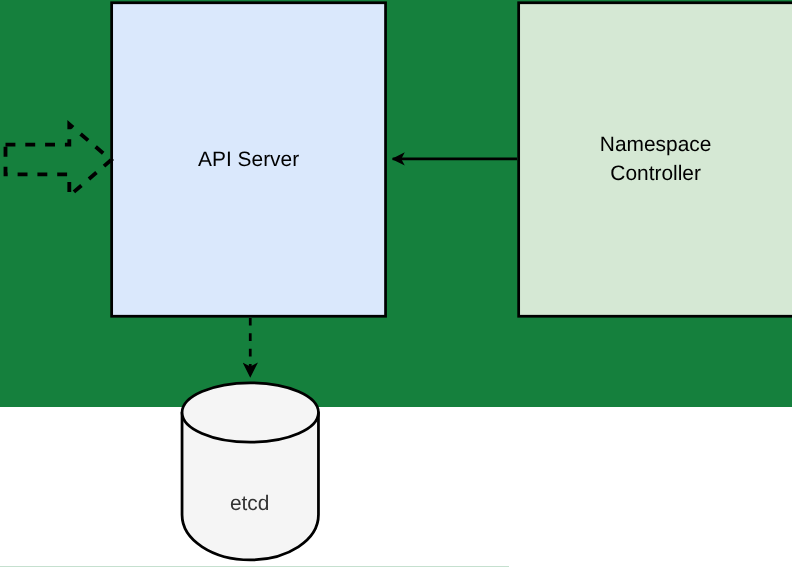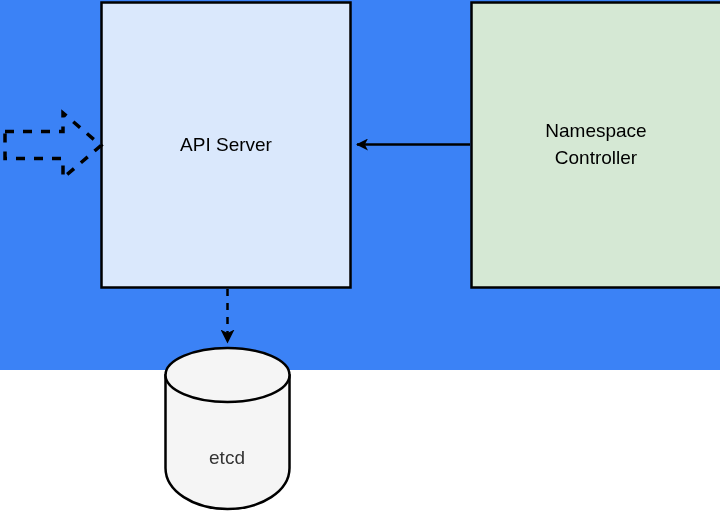--- a/index.html
+++ b/index.html
@@ -10,21 +10,21 @@
   body {
     width: 720px;
     height: 515px;
     font-family: "Liberation Sans", sans-serif;
     overflow: hidden;
   }
   #diagram-canvas {
     position: relative;
     width: 720px;
     height: 370px;
-    background: #3b82f6;
+    background: #15803d;
   }
   svg#diagram-svg {
     display: block;
     width: 720px;
     height: 515px;
   }
   .node-label {
     font-family: "Liberation Sans", sans-serif;
     font-size: 19px;
     fill: #000000;

